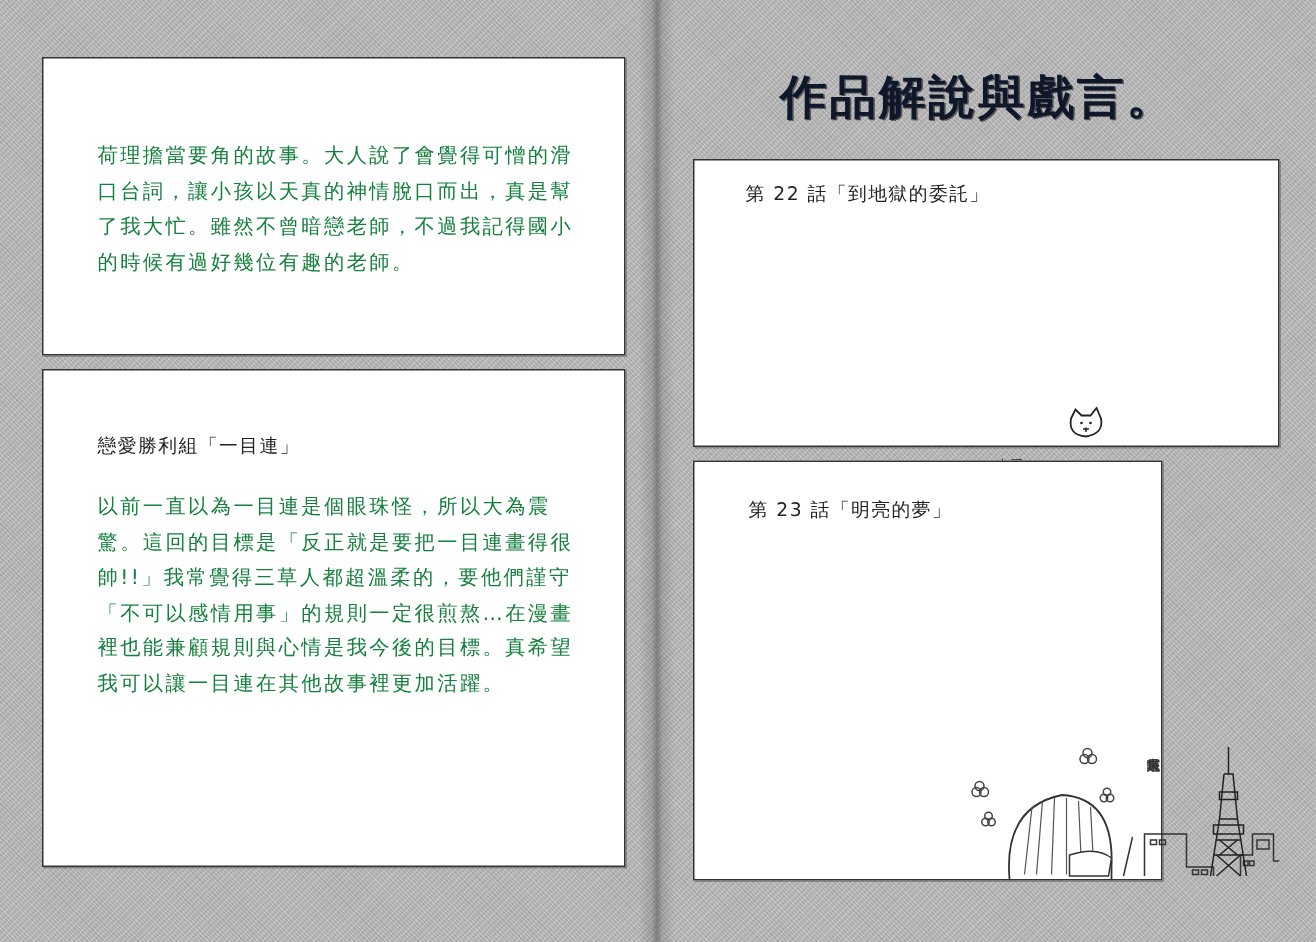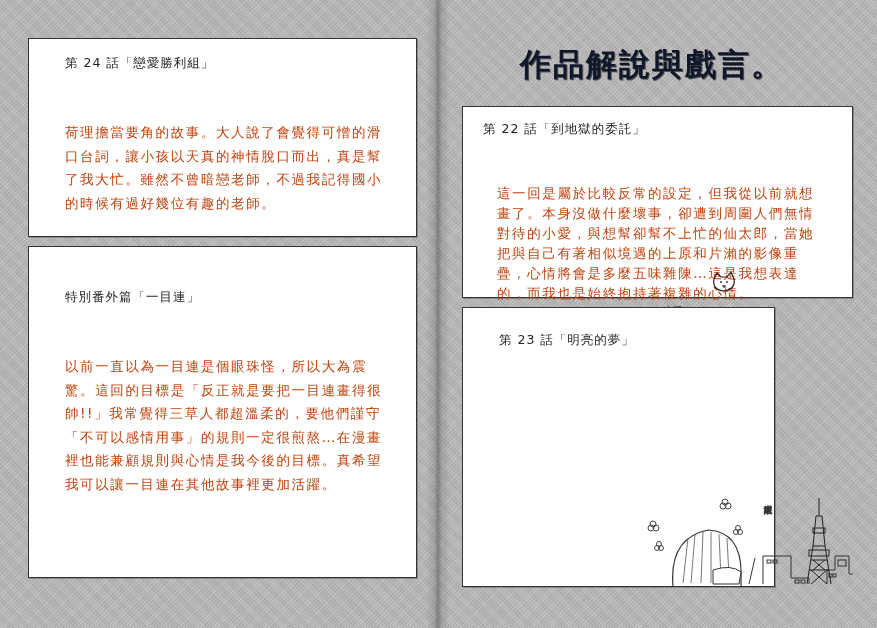--- a/index.html
+++ b/index.html
@@ -23,54 +23,52 @@
   }
   .box {
     position:absolute; background:#fff; border:1.5px solid #333;
     box-shadow:1px 1px 0 rgba(0,0,0,0.25);
     box-sizing:border-box;
   }
   .box-title {
     position:absolute; font-size:12.5px; color:#222; letter-spacing:1px; white-space:nowrap;
   }
   .box-body {
-    position:absolute; font-size:13.5px; line-height:23.5px; color:#c2410c; letter-spacing:1.6px;margin-top:28px;
+    position:absolute; font-size:13.5px; line-height:23.5px; color:#15803d; letter-spacing:1.6px;
   }
   .headline {
     position:absolute; left:520px; top:44px; font-size:31px; font-weight:bold; color:#0f172a;
     letter-spacing:2px; white-space:nowrap;
     text-shadow:1px 1px 0 #555;
   }
   .sig { position:absolute; font-size:10px; color:#333; }
   .vert {
     position:absolute; writing-mode:vertical-rl; font-size:9px; color:#333; letter-spacing:0px;
   }
 </style>
 </head>
 <body>
 
 <div class="page page-left"></div>
 <div class="page page-right"></div>
 <div class="gutter"></div>
 
 <div class="box" style="left:28px; top:38px; width:389px; height:199px;">
-  <div class="box-title" style="left:36px; top:16px;">第 24 話「戀愛勝利組」</div>
   <div class="box-body" style="left:36px; top:54px; width:330px;">荷理擔當要角的故事。大人說了會覺得可憎的滑口台詞，讓小孩以天真的神情脫口而出，真是幫了我大忙。雖然不曾暗戀老師，不過我記得國小的時候有過好幾位有趣的老師。</div>
 </div>
 
 <div class="box" style="left:28px; top:246px; width:389px; height:332px;">
-  <div class="box-title" style="left:36px; top:42px;">特別番外篇「一目連」</div>
+  <div class="box-title" style="left:36px; top:42px;">戀愛勝利組「一目連」</div>
   <div class="box-body" style="left:36px; top:80px; width:330px;">以前一直以為一目連是個眼珠怪，所以大為震驚。這回的目標是「反正就是要把一目連畫得很帥!!」我常覺得三草人都超溫柔的，要他們謹守「不可以感情用事」的規則一定很煎熬…在漫畫裡也能兼顧規則與心情是我今後的目標。真希望我可以讓一目連在其他故事裡更加活躍。</div>
 </div>
 
 <div class="headline">作品解說與戲言。</div>
 
 <div class="box" style="left:462px; top:106px; width:391px; height:192px;">
-  <div class="box-title" style="left:20px; top:14px;">第 22 話「到地獄的委託」</div>
-  <div class="box-body" style="left:34px; top:48px; width:328px; line-height:20px;">這一回是屬於比較反常的設定，但我從以前就想畫了。本身沒做什麼壞事，卻遭到周圍人們無情對待的小愛，與想幫卻幫不上忙的仙太郎，當她把與自己有著相似境遇的上原和片瀨的影像重疊，心情將會是多麼五味雜陳…這是我想表達的，而我也是始終抱持著複雜的心情。</div>
+  <div class="box-title" style="left:34px; top:14px;">第 22 話「到地獄的委託」</div>
   <div class="sig" style="left:200px; top:172px;margin-top:25px;">小愛…</div>
   <svg style="position:absolute; left:248px; top:164px;" width="26" height="22" viewBox="0 0 26 22">
     <path d="M3 8 L6 2 L10 6 L16 6 L20 1 L23 8 Q25 18 13 20 Q1 19 3 8 Z" fill="none" stroke="#222" stroke-width="1.2"></path>
     <circle cx="10" cy="11" r="0.9" fill="#222"></circle>
       <circle cx="16" cy="11" r="0.9" fill="#222"></circle>
     <path d="M11 15 L15 15 M13 14 L13 17" stroke="#222" stroke-width="1"></path>
   </svg>
 </div>
 
 <div class="box" style="left:462px; top:307px; width:313px; height:280px;padding-left:45px;">

